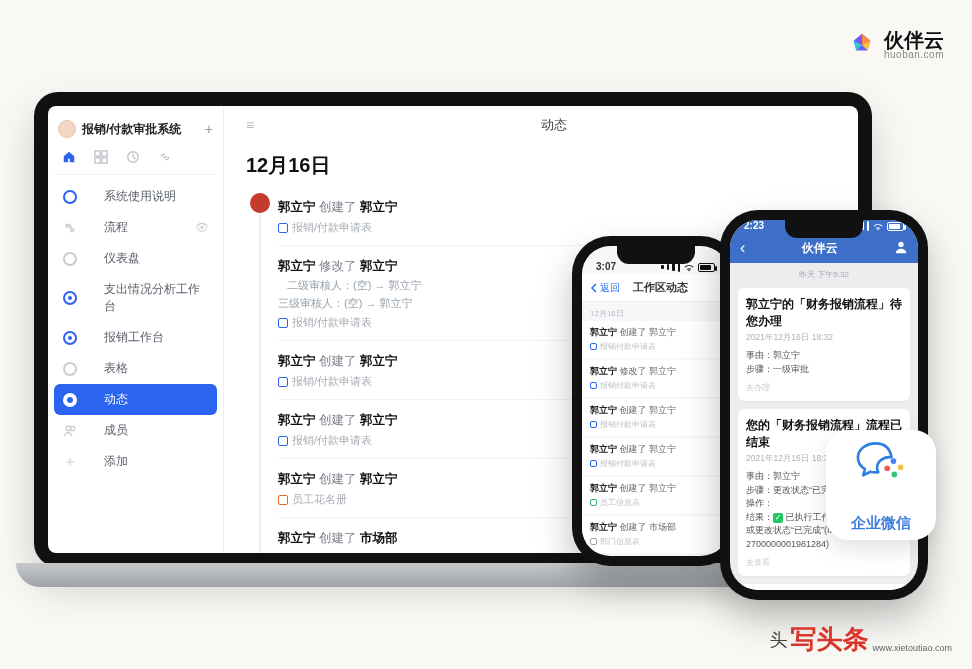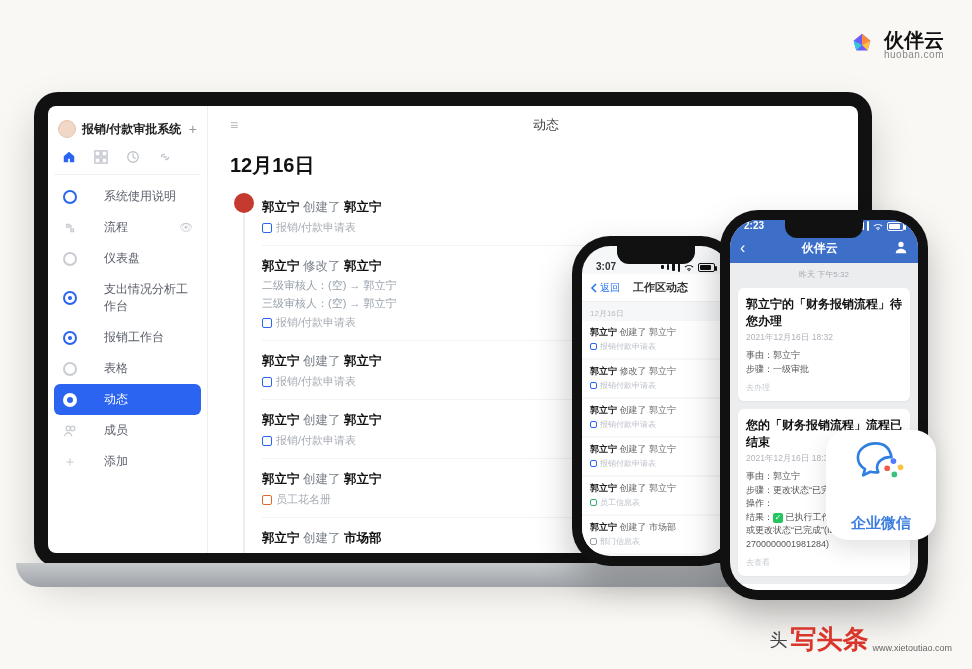--- a/index.html
+++ b/index.html
@@ -30,21 +30,21 @@
   }
   .laptop-screen { width: 100%; height: 100%; background: #fff; border-radius: 8px; overflow: hidden; display: flex; }
   .laptop-base {
     position: absolute; left: -18px; right: -18px; bottom: -20px; height: 24px;
     background: linear-gradient(#c6c9cc,#9fa3a8);
     border-radius: 0 0 28px 28px;
   }
   .laptop-label { position: absolute; left:0; right:0; bottom: -16px; text-align:center; font-size: 8px; color:#d7d7d7; }
 
   
-  .sidebar { width: 160px; border-right: 1px solid #eee; padding: 10px 6px; font-size: 12px; }
+  .sidebar { width: 176px; border-right: 1px solid #eee; padding: 10px 6px; font-size: 12px; }
   .sb-head { display:flex; align-items:center; gap:6px; padding:4px 4px 10px; }
   .sb-logo { width: 18px; height:18px; border-radius:50%; background:#f1d7c6; border:1px solid #e6c4ad;}
   .sb-title { font-weight:700; font-size:12px; color:#222; flex:1; }
   .sb-plus { color:#999; font-size:14px; }
   .sb-tabrow { display:flex; gap:18px; padding:2px 8px 10px; border-bottom:1px solid #f1f2f4; margin-bottom:6px; }
   .sb-tab { width:14px; height:14px; color:#bfc4cb; display:flex; align-items:center; justify-content:center; }
   .sb-tab.active { color:#2b64f0; }
   .sb-item { display:flex; align-items:center; gap:26px; padding:7px 8px; color:#5a5f6a; border-radius:6px; }
   .sb-item .ic { width:16px; height:16px; flex:0 0 16px; display:flex; align-items:center; justify-content:center; }
   .sb-item.active { background:#2b64f0; color:#fff; }
@@ -265,21 +265,21 @@
         <span class="fav"></span>
       <div class="fitem">
             <div class="fline"><strong>郭立宁</strong> <span class="fmid">创建了</span> <strong>郭立宁</strong></div>
             <div class="fsub">
               <span class="tagbox" style="border-color:#2b64f0"></span>
               <span>报销/付款申请表</span>
             </div>
           </div>
           <div class="fitem">
             <div class="fline"><strong>郭立宁</strong> <span class="fmid">修改了</span> <strong>郭立宁</strong></div>
-            <div class="fsub" style="color:#97a0ab;margin-top:3px;margin-left:0;">二级审核人：(空) → 郭立宁</div>
+            <div class="fsub" style="color:#97a0ab;margin-top:3px;margin-left:9px;">二级审核人：(空) → 郭立宁</div>
             <div class="fsub" style="color:#97a0ab;margin-top:3px;margin-left:0;">三级审核人：(空) → 郭立宁</div>
             <div class="fsub">
               <span class="tagbox" style="border-color:#2b64f0"></span>
               <span>报销/付款申请表</span>
             </div>
           </div>
           <div class="fitem">
             <div class="fline"><strong>郭立宁</strong> <span class="fmid">创建了</span> <strong>郭立宁</strong></div>
             <div class="fsub">
               <span class="tagbox" style="border-color:#2b64f0"></span>

